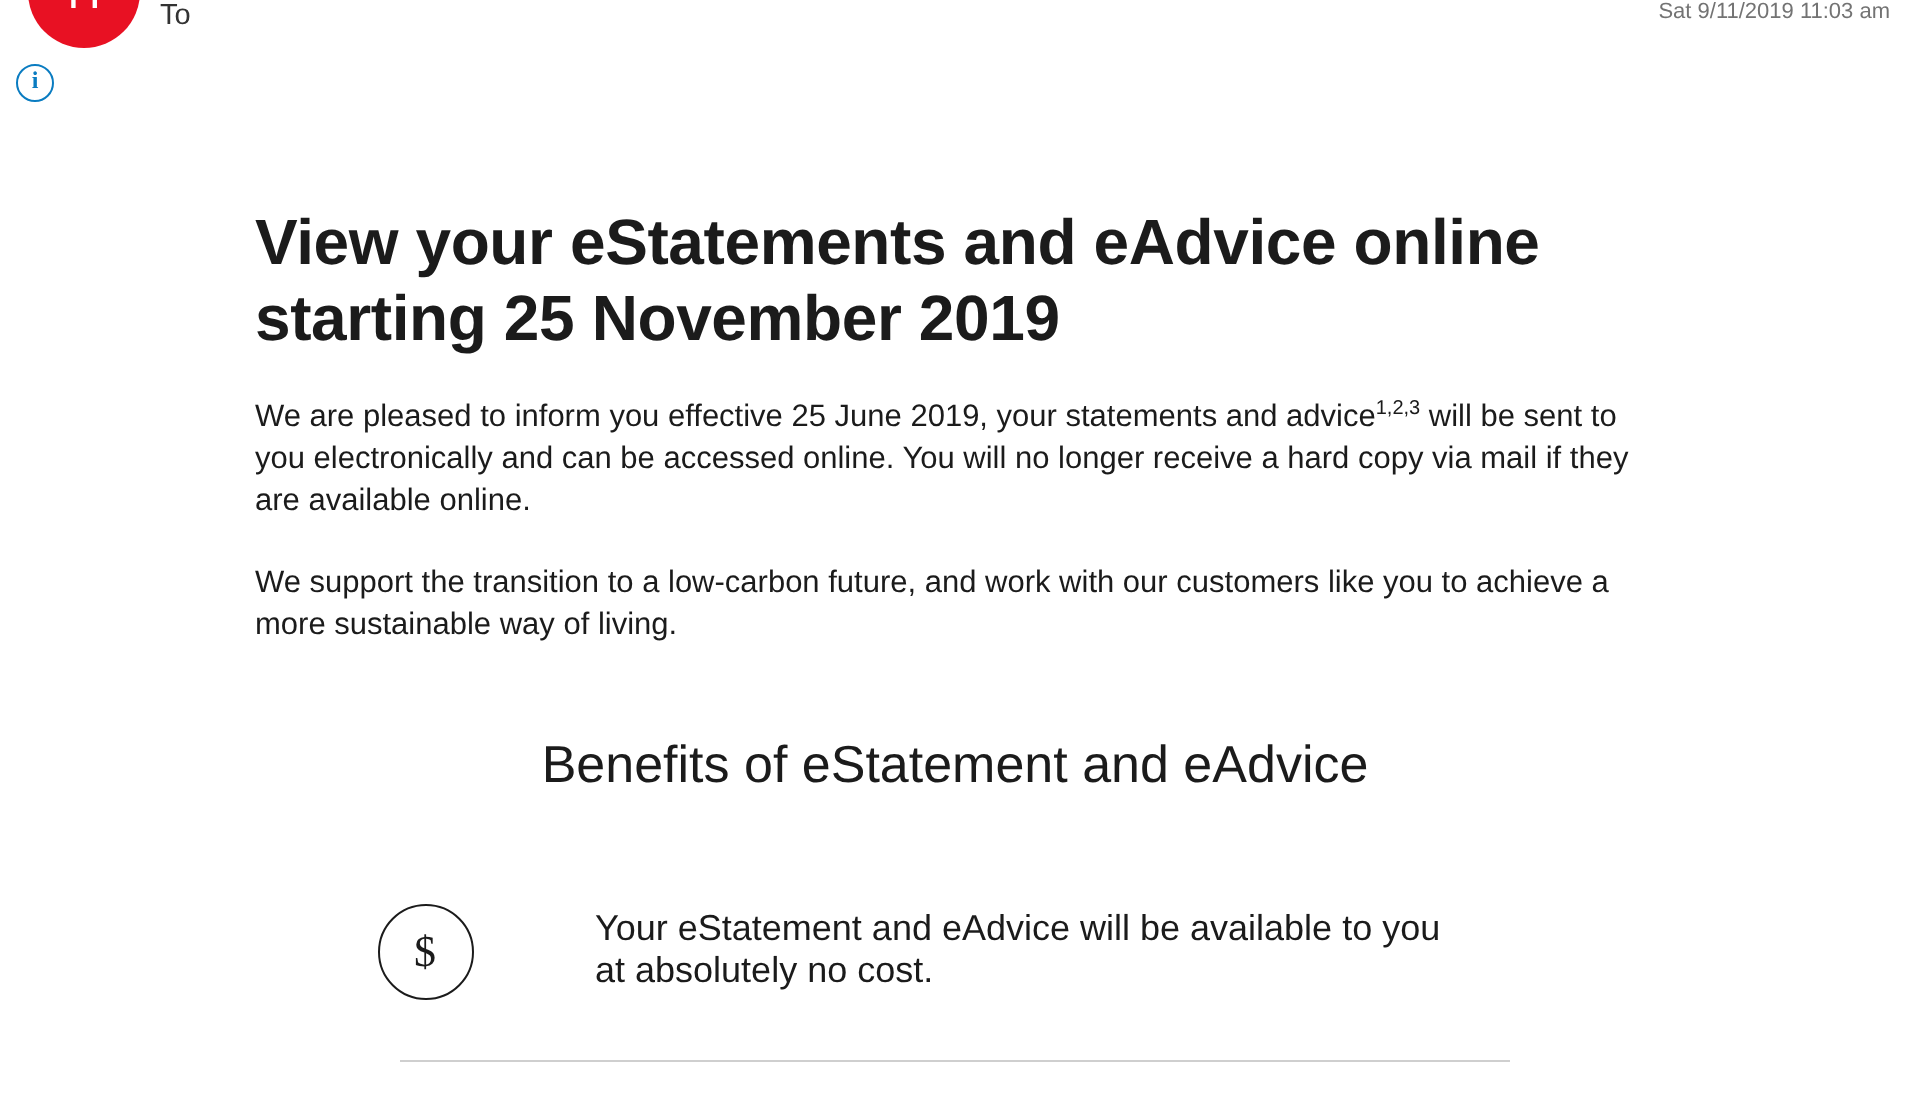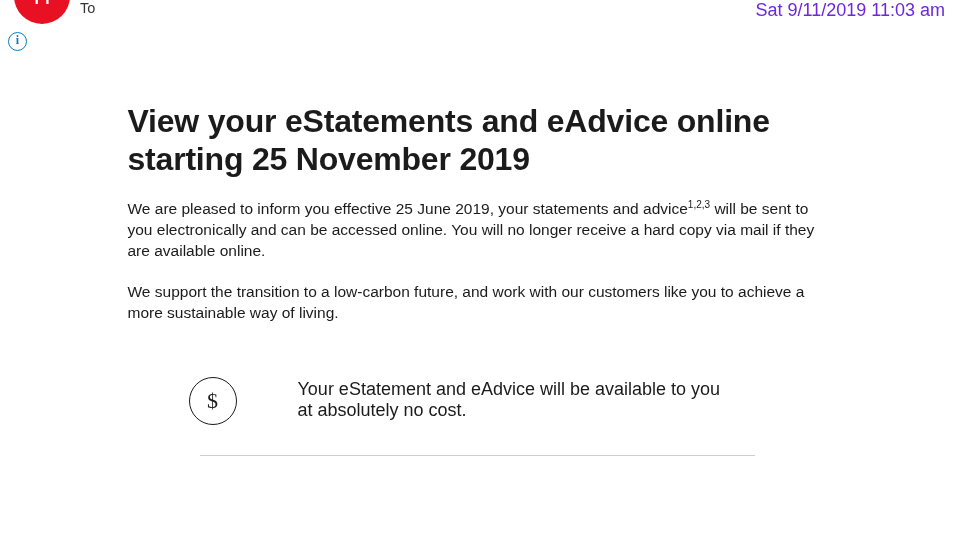--- a/index.html
+++ b/index.html
@@ -42,22 +42,22 @@
     left: 80px;
     top: 0px;
     font-size: 14.5px;
     color: #333333;
     text-align: right;
   }
   .msg-date {
     position: absolute;
     right: 10px;
     top: 0px;
-    font-size: 18px;
-    color: #6d28d9;
+    font-size: 11px;
+    color: #737373;
   }
 
   
   .info-bar {
     position: absolute;
     left: 0;
     top: 30px;
     width: 955px;
     height: 22px;
     display: flex;
@@ -202,20 +202,21 @@
 
 <div class="email-body">
   <div class="content">
 
     <h1 class="headline">View your eStatements and eAdvice online starting 25 November 2019</h1>
 
     <p class="para"><span>We are pleased to inform you effective 25 June 2019, your statements and advice</span><sup>1,2,3</sup><span> will be sent to you electronically and can be accessed online. You will no longer receive a hard copy via mail if they are available online.</span></p>
 
     <p class="para">We support the transition to a low-carbon future, and work with our customers like you to achieve a more sustainable way of living.</p>
 
+    <h2 class="benefits">Benefits of eStatement and eAdvice</h2>
 
     <div class="benefit-row">
       <div class="benefit-icon-wrap">
         <div class="coin-icon">
           <span class="glyph">$</span>
         </div>
       </div>
       <div class="benefit-text">
         <p class="benefit-desc">Your eStatement and eAdvice will be available to you at absolutely no cost.</p>
       </div>

